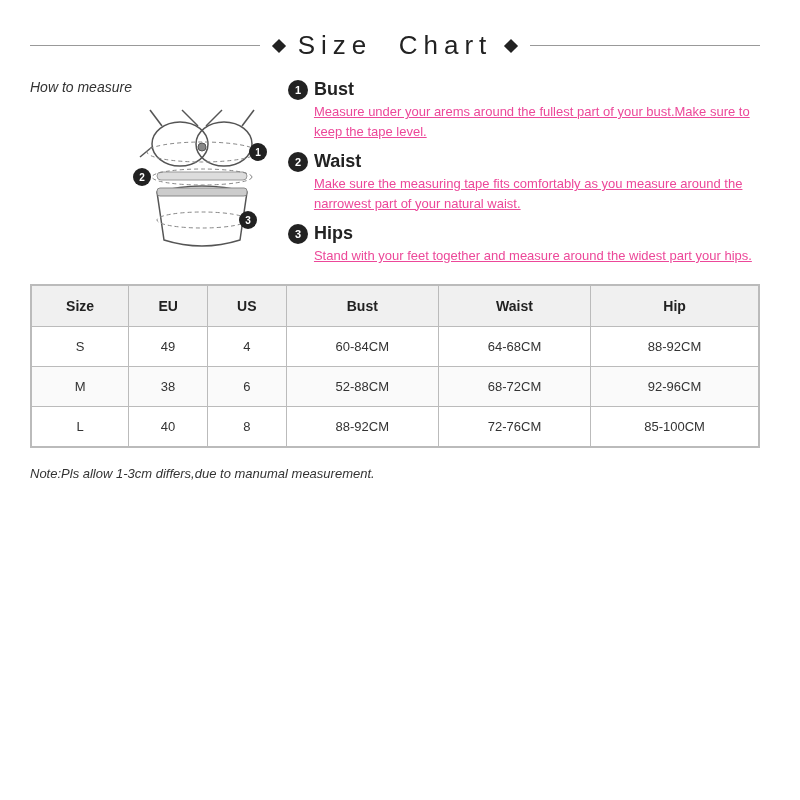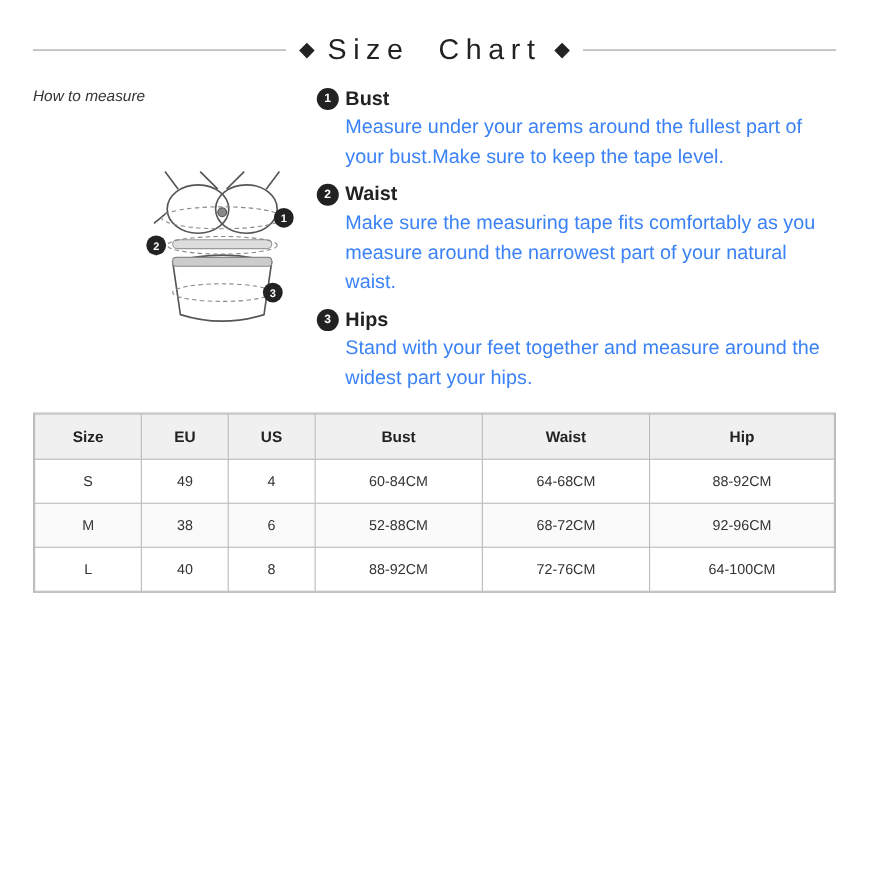--- a/index.html
+++ b/index.html
@@ -112,24 +112,25 @@
       flex-shrink: 0;
     }
 
     .measure-heading {
       font-size: 18px;
       font-weight: bold;
       color: #222;
     }
 
     .measure-desc {
-      font-size: 18px;
-      color: #3b82f6;
+      font-size: 13px;
+      color: #ec4899;
       line-height: 1.5;
       padding-left: 26px;
+      text-decoration: underline;
     }
 
     
     .table-container {
       border: 1px solid #bbb;
       margin-bottom: 12px;
     }
 
     table {
       width: 100%;
@@ -279,20 +280,21 @@
             <td>52-88CM</td>
             <td>68-72CM</td>
             <td>92-96CM</td>
           </tr>
           <tr>
             <td>L</td>
             <td>40</td>
             <td>8</td>
             <td>88-92CM</td>
             <td>72-76CM</td>
-            <td>64-100CM</td>
+            <td>85-100CM</td>
           </tr>
         </tbody>
     </table>
   </div>
 
+  <p class="note">Note:Pls allow 1-3cm differs,due to manumal measurement.</p>
 
 </div>
 
 </body></html>

